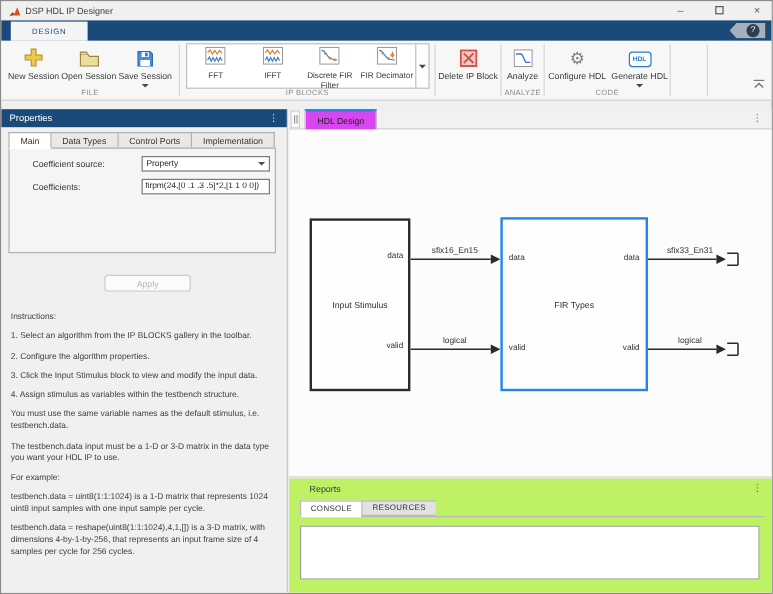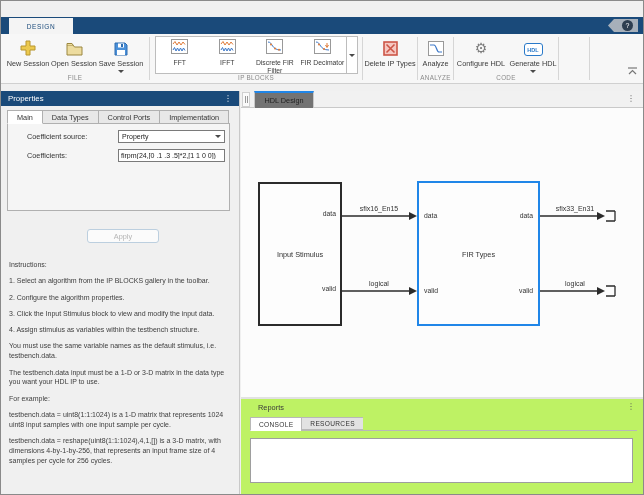--- a/index.html
+++ b/index.html
@@ -56,21 +56,21 @@
   .fctrl .caret { margin:0 0 0 auto; border-top-width:3px; }
   .apply { position:absolute; left:86px; top:138px; width:72px; height:14px; background:#fbfbfb; border:1px solid #bccfdf; border-radius:3px;
     color:#b5b5b5; font-size:7.3px; display:flex; align-items:center; justify-content:center; }
   .instr { position:absolute; left:8px; top:169px; right:12px; }
   .instr p { font-size:7px; line-height:9.8px; color:#3d3d3d; margin-bottom:6.5px; }
   
   .main { position:absolute; left:240px; top:90px; right:0; bottom:0; background:#f0f0f0; }
   .dstrip { position:absolute; left:0; top:0; right:0; height:17px; background:#f1f1f1; border-bottom:1px solid #c9c9c9; }
   .grip { position:absolute; left:1px; top:1px; width:8px; height:15px; background:#fafafa; border:1px solid #d0d0d0; display:flex; align-items:center; justify-content:center; gap:1px; }
   .grip i { display:block; width:1px; height:7px; background:#9a9a9a; }
-  .dtab { position:absolute; left:13px; top:0; width:60px; height:17px; background:#737373; border:1px solid #c9c9c9; border-top:2px solid #2086e8; border-bottom:none;
+  .dtab { position:absolute; left:13px; top:0; width:60px; height:17px; background:#d946ef; border:1px solid #c9c9c9; border-top:2px solid #2086e8; border-bottom:none;
     font-size:7.3px; color:#222; display:flex; align-items:center; justify-content:center; }
   .dstrip .kebab, .rhead .kebab { color:#555; }
   .canvas { position:absolute; left:0; top:17px; width:403px; height:289px; background:#fcfcfc; }
   .canvas svg { position:absolute; left:0; top:0; }
   .block { position:absolute; background:#fdfdfd; }
   .blk-stim { left:17px; top:74px; width:84px; height:144px; border:2.5px solid #2b2b2b; }
   .blk-fir { left:176px; top:73px; width:123px; height:145px; border:2px solid #2086e8; }
   .blklbl { position:absolute; left:0; right:0; top:50%; transform:translateY(-50%); text-align:center; font-size:7.3px; color:#333; line-height:9px; padding:0 14px; }
   .port { position:absolute; font-size:6.8px; color:#333; }
   
@@ -80,20 +80,34 @@
   .rtab { font-size:6.6px; color:#333; letter-spacing:0.3px; padding:0 8px; display:flex; align-items:center; border:1px solid #b8b8b8; border-right:none; background:#e2e2e2; cursor:default; }
   .rtab:last-of-type { border-right:1px solid #b8b8b8; }
   .rtab.active { background:#fff; position:relative; margin-bottom:-1px; border-bottom:1px solid #fff; }
   .console { position:absolute; left:9px; top:39px; right:10px; height:45px; background:#fff; border:1px solid #9e9e9e; }
 </style>
 </head>
 <body>
 
 <div id="app">
 
+  <div class="titlebar">
+    <span class="logo">
+      <svg width="9" height="9" viewBox="0 0 9 9">
+          <path d="M0,8 L2.6,5.4 L4,6.4 L6.4,1 L9,8 Z" fill="#d2522d"></path>
+          <path d="M0,8 L2.6,5.4 L3.4,6 L1.8,8 Z" fill="#8c3118"></path>
+        </svg>
+    </span>
+    <span class="title">DSP HDL IP Designer</span>
+    <div class="winbtns">
+      <span class="winbtn">–</span>
+      <span class="winbtn"><span class="maxbox" style="display:inline-block"></span></span>
+      <span class="winbtn">×</span>
+    </div>
+  </div>
 
   <div class="ribbonstrip">
     <div class="design-tab">DESIGN</div>
     <div class="help-tag">
       <span class="help-circ">?</span>
     </div>
   </div>
 
   <div class="toolbar">
 
@@ -186,21 +200,21 @@
     <span class="vsep" style="left:361px"></span>
 
     <div class="tsection" style="left:362px;width:54px">
       <div class="tbtn" style="left:2px;width:50px">
         <span class="ic">
           <svg width="15" height="15" viewBox="0 0 15 15">
               <rect x="1" y="1" width="13" height="13" fill="#f6c7c1" stroke="#cc5547" stroke-width="1.6"></rect>
               <path d="M3.5,3.5 L11.5,11.5 M11.5,3.5 L3.5,11.5" stroke="#cc5547" stroke-width="1.6"></path>
             </svg>
         </span>
-        <span class="lbl">Delete IP Types</span>
+        <span class="lbl">Delete IP Block</span>
       </div>
     </div>
     <span class="vsep" style="left:416px"></span>
 
     <div class="tsection" style="left:417px;width:35px">
       <div class="tbtn" style="left:1px;width:33px">
         <span class="ic">
           <svg width="16" height="15" viewBox="0 0 16 15">
               <rect x="0.5" y="0.5" width="15" height="14" fill="#fff" stroke="#999"></rect>
               <path d="M2,4 h4 c2.5,0 2.5,7 5,7 h3" fill="none" stroke="#3c78c9" stroke-width="1.2"></path>

